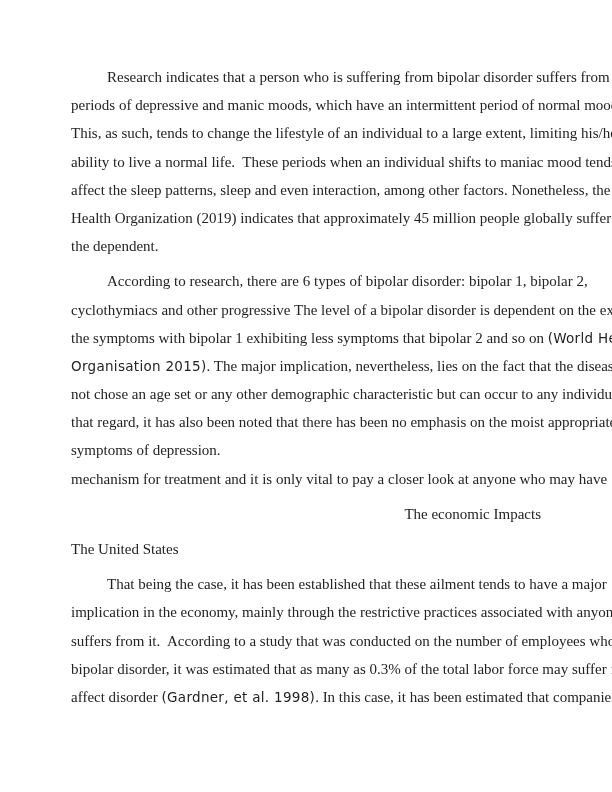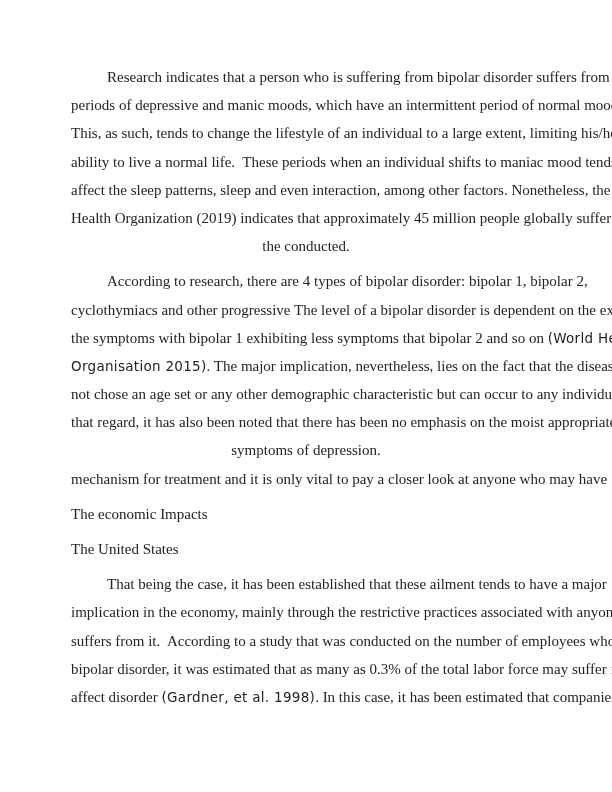--- a/index.html
+++ b/index.html
@@ -24,27 +24,26 @@
   }
   .block {
     margin: 0 0 7px 0;
     padding: 0;
   }
   .line {
     white-space: pre;
     line-height: 28.2px;
     font-size: 15px;
     height: 28.2px;
-    text-align: center;
   }
   .block[data-type="paragraph"] .line:first-child {
     text-indent: 36px;
   }
   .block[data-type="heading-center"] .line {
-    text-align: left;
+    text-align: right;
   }
   .block[data-type="heading-left"] .line {
     text-align: left;
   }
   .run-serif {
     font-family: "Liberation Serif", serif;
   }
   .run-sans {
     font-family: "DejaVu Sans", "Liberation Sans", sans-serif;
     font-size: 13.5px;
@@ -56,24 +55,24 @@
 
 <div class="page">
   <div class="doc-body">
       <div class="block" data-type="paragraph">
         <div class="line"><span class="run-serif">Research indicates that a person who is suffering from bipolar disorder suffers from</span></div>
         <div class="line"><span class="run-serif">periods of depressive and manic moods, which have an intermittent period of normal moods.</span></div>
         <div class="line"><span class="run-serif">This, as such, tends to change the lifestyle of an individual to a large extent, limiting his/her</span></div>
         <div class="line"><span class="run-serif">ability to live a normal life.  These periods when an individual shifts to maniac mood tends to</span></div>
         <div class="line"><span class="run-serif">affect the sleep patterns, sleep and even interaction, among other factors. Nonetheless, the World</span></div>
         <div class="line"><span class="run-serif">Health Organization (2019) indicates that approximately 45 million people globally suffer from</span></div>
-        <div class="line"><span class="run-serif">the conducted.</span></div>
+        <div class="line"><span class="run-serif">the dependent.</span></div>
       </div>
       <div class="block" data-type="paragraph">
-        <div class="line"><span class="run-serif">According to research, there are 4 types of bipolar disorder: bipolar 1, bipolar 2,</span></div>
+        <div class="line"><span class="run-serif">According to research, there are 6 types of bipolar disorder: bipolar 1, bipolar 2,</span></div>
         <div class="line"><span class="run-serif">cyclothymiacs and other progressive The level of a bipolar disorder is dependent on the extent of</span></div>
         <div class="line"><span class="run-serif">the symptoms with bipolar 1 exhibiting less symptoms that bipolar 2 and so on </span><span class="run-sans">(World Health</span></div>
         <div class="line"><span class="run-sans">Organisation 2015)</span><span class="run-serif">. The major implication, nevertheless, lies on the fact that the disease does</span></div>
         <div class="line"><span class="run-serif">not chose an age set or any other demographic characteristic but can occur to any individual. In</span></div>
         <div class="line"><span class="run-serif">that regard, it has also been noted that there has been no emphasis on the moist appropriate</span></div>
         <div class="line"><span class="run-serif">symptoms of depression.</span></div>
         <div class="line"><span class="run-serif">mechanism for treatment and it is only vital to pay a closer look at anyone who may have</span></div>
       </div>
       <div class="block" data-type="heading-center">
         <div class="line"><span class="run-serif">The economic Impacts</span></div>

